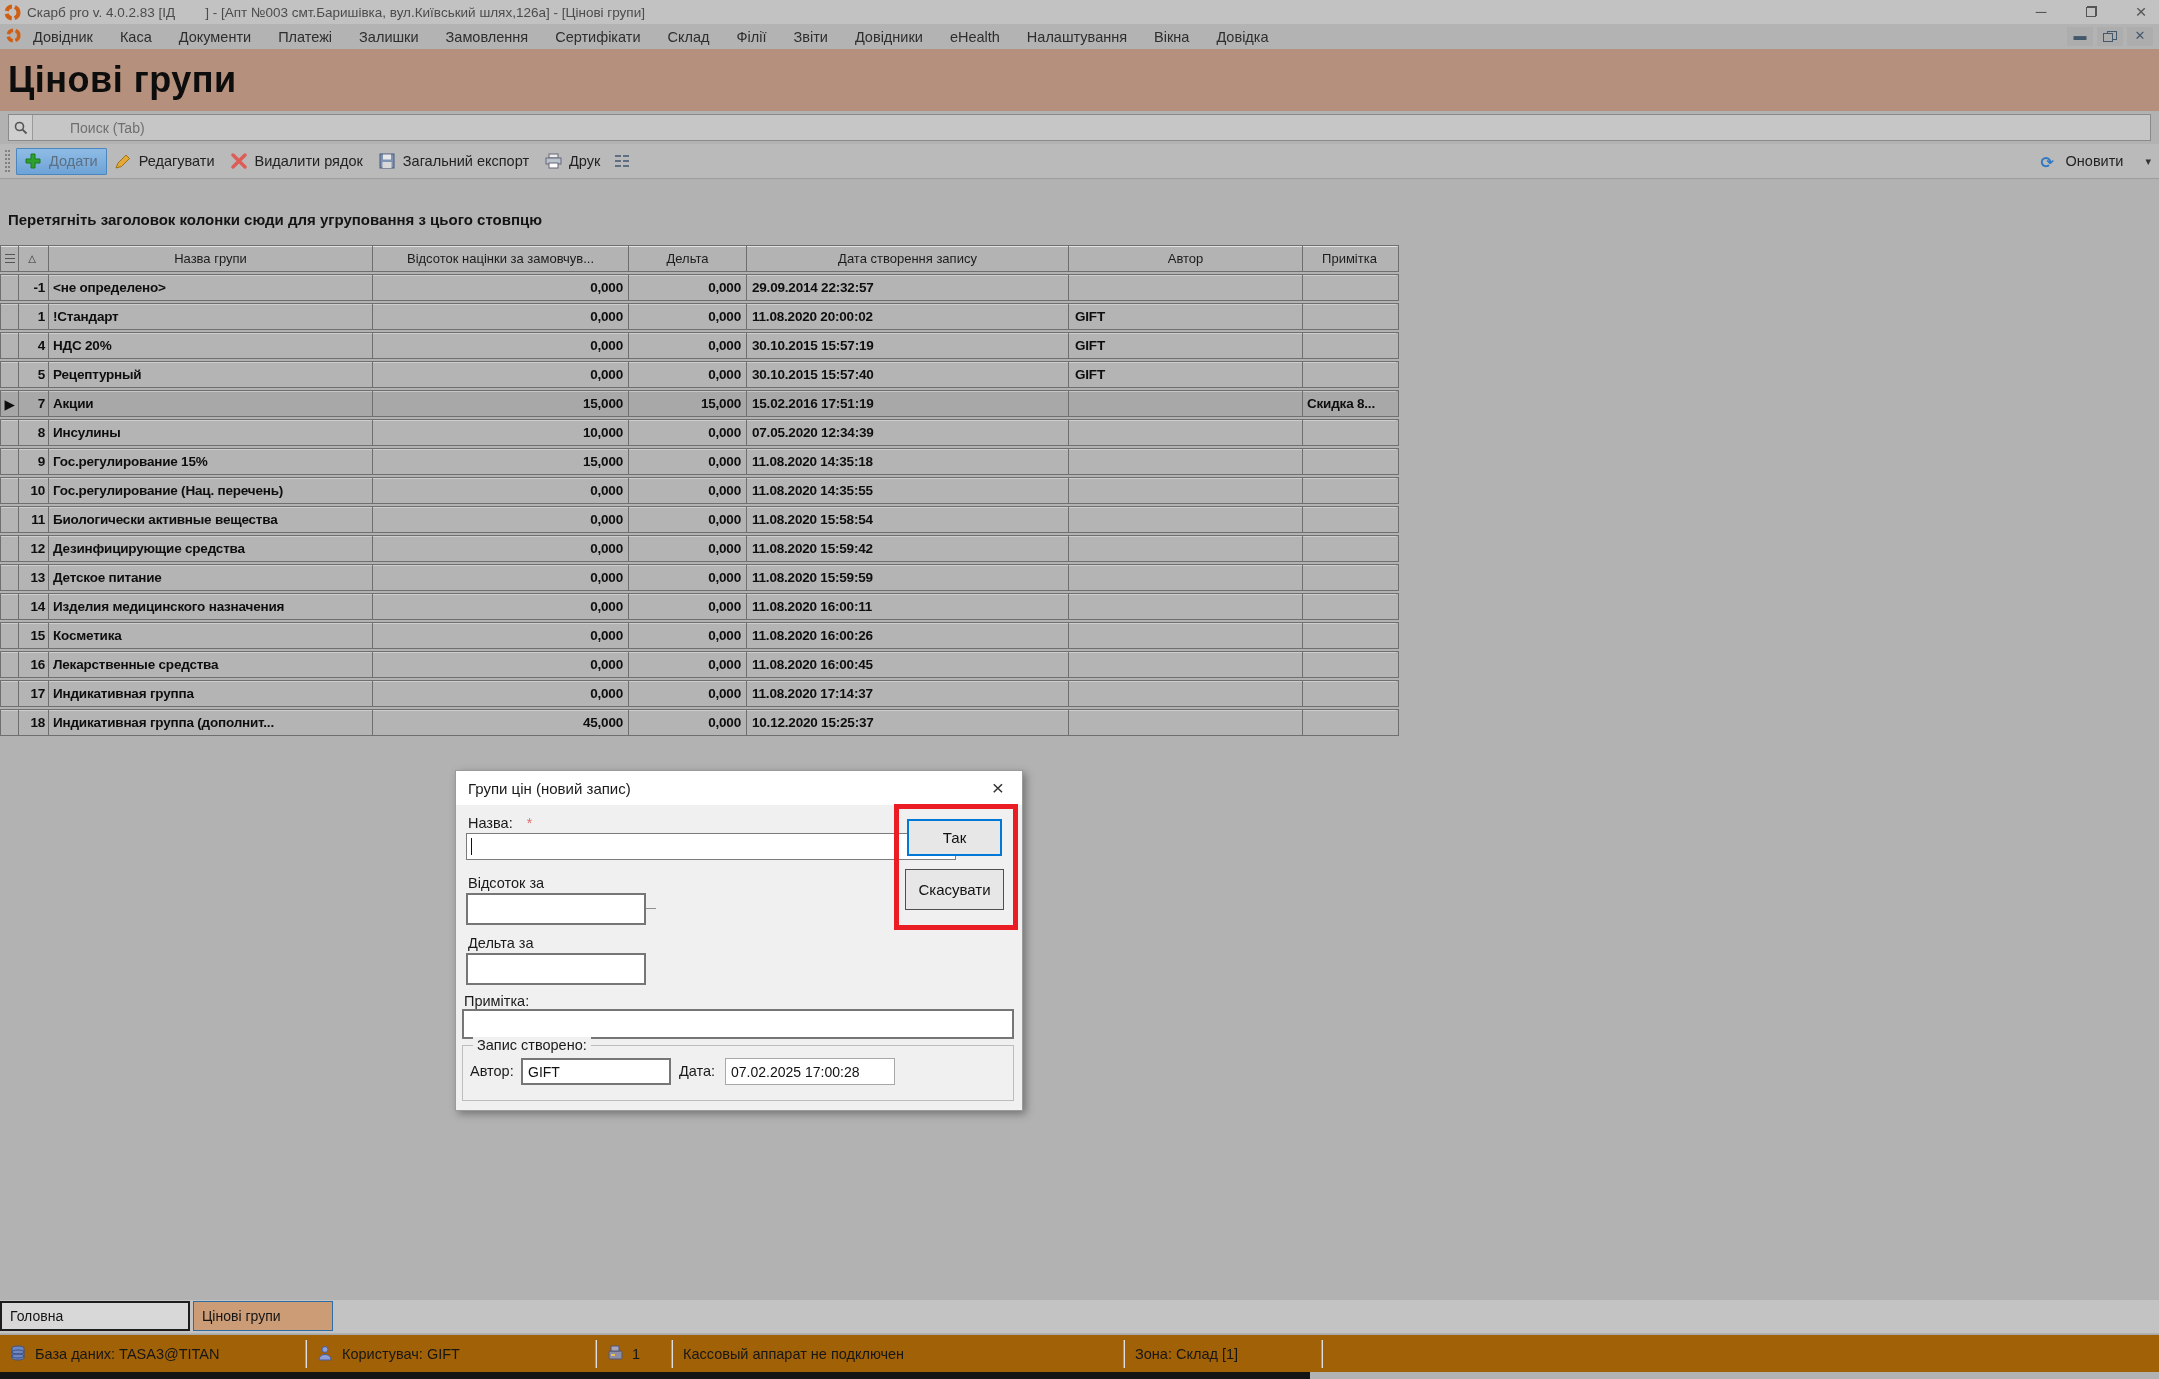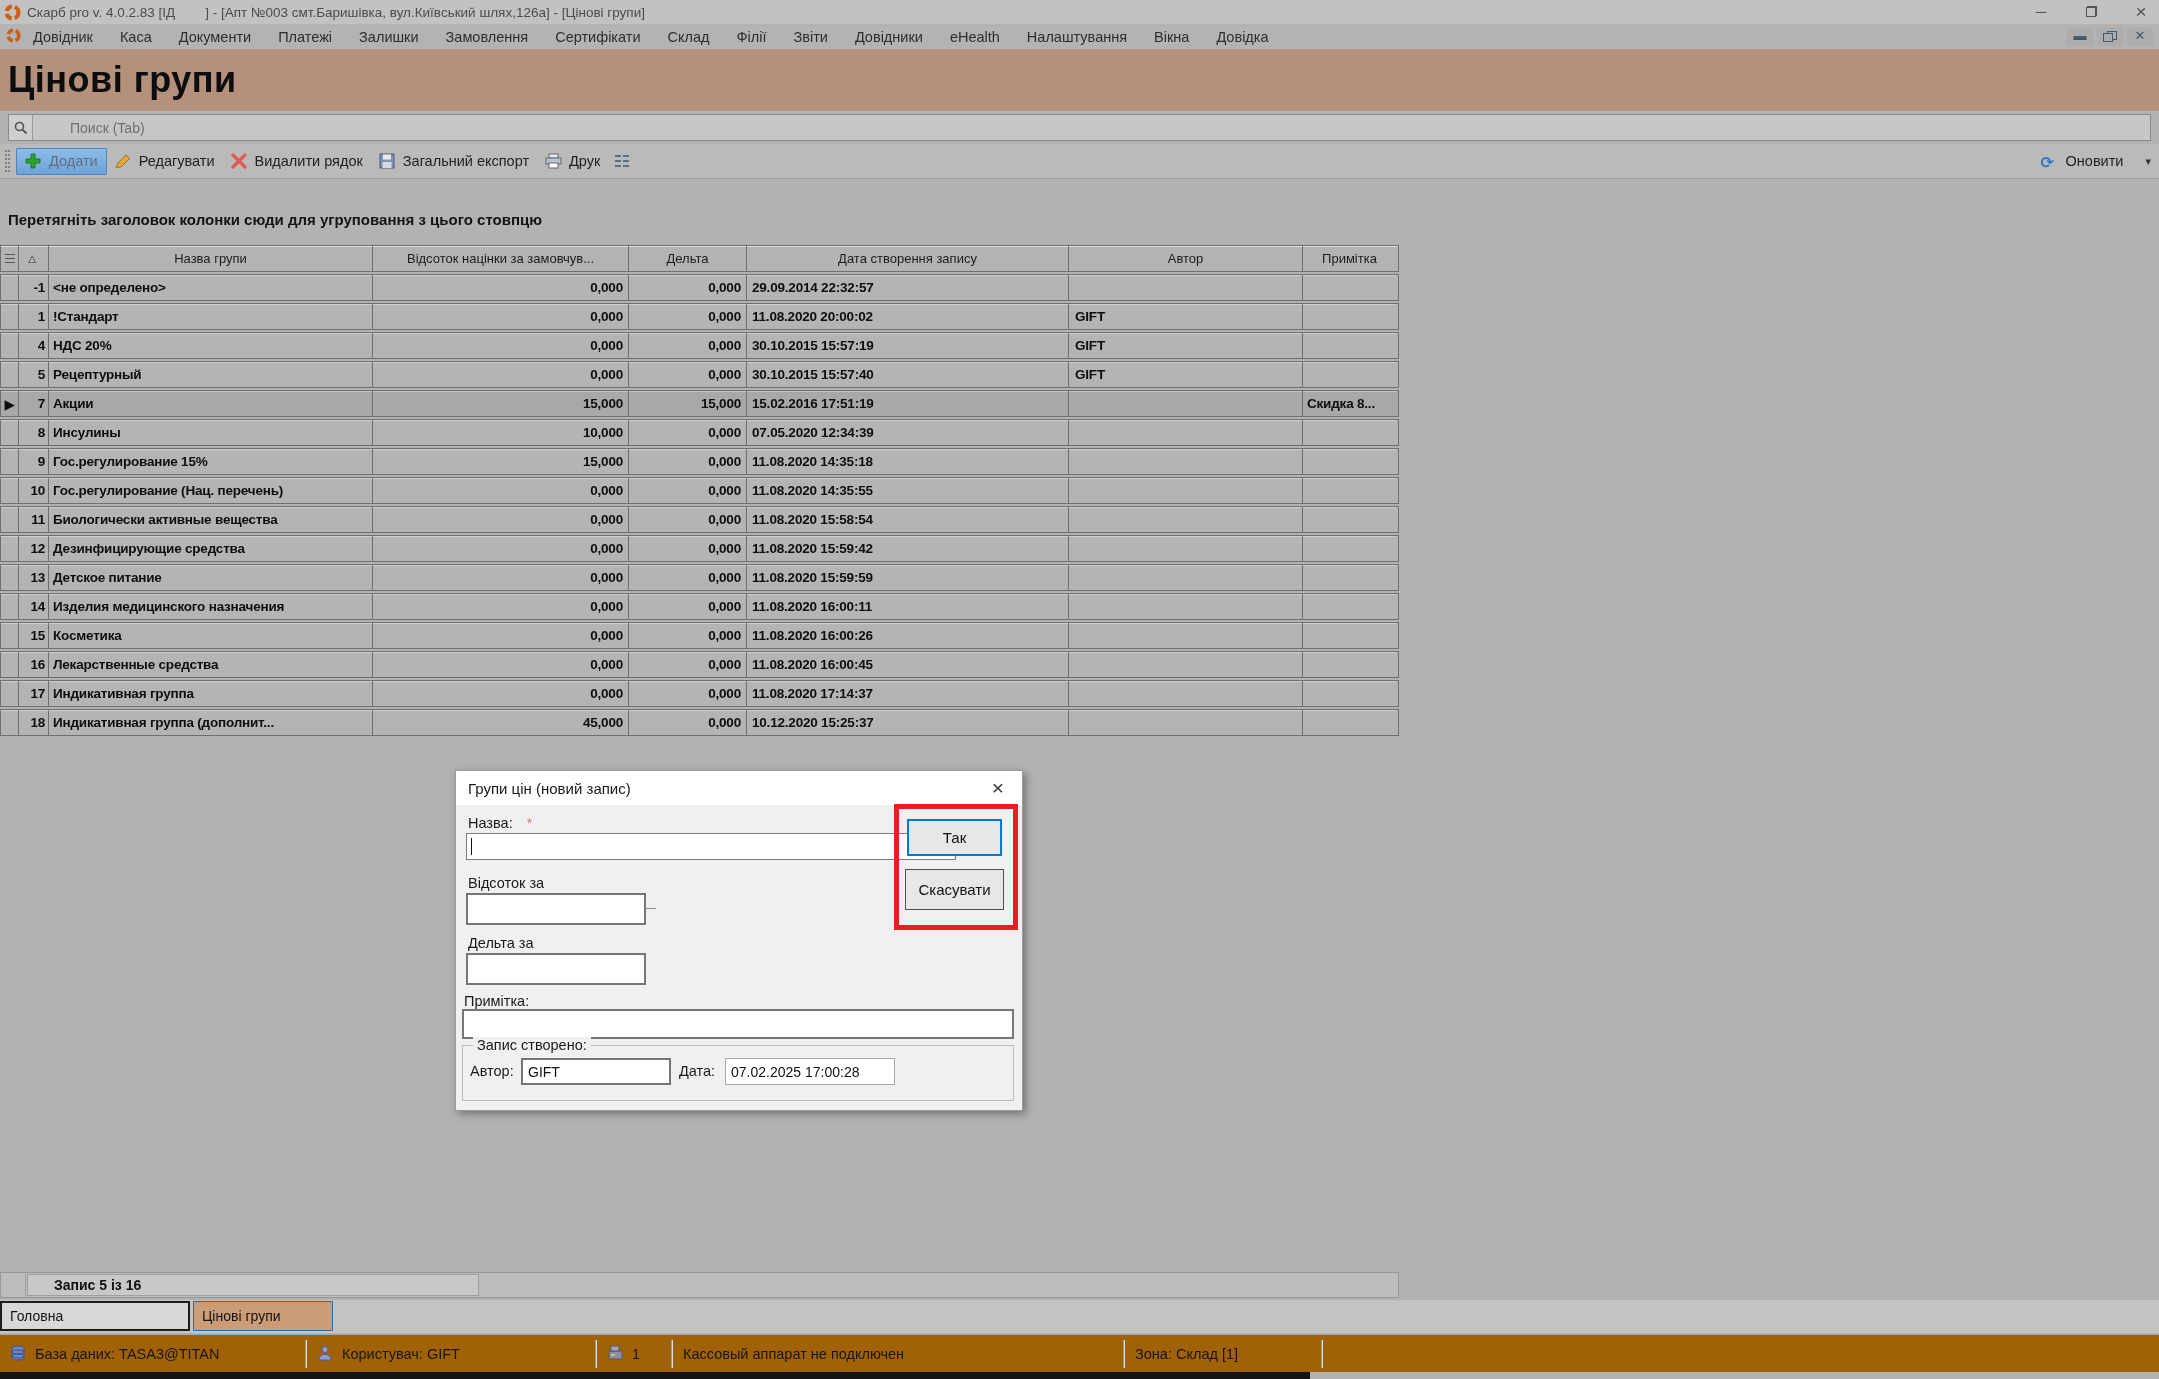--- a/index.html
+++ b/index.html
@@ -424,26 +424,20 @@
           <div class="cell c-name">Индикативная группа (дополнит...</div>
           <div class="cell c-pct">45,000</div>
           <div class="cell c-del">0,000</div>
           <div class="cell c-date">10.12.2020 15:25:37</div>
           <div class="cell c-auth"></div>
           <div class="cell c-note"></div>
         </div>
       </div>
   </div>
 
-  <div id="grid-footer">
-    <div class="left-strip"></div>
-    <div class="rec-box">
-      <span>Запис 5 із 16</span>
-    </div>
-  </div>
 
   <div id="tabs-row">
     <div class="wtab home">Головна</div>
     <div class="wtab active" style="background: rgb(203, 156, 118);">Цінові групи</div>
   </div>
 
   <div id="statusbar">
     <div class="sb-seg" style="width:305px;">
       <span class="icon16">
         <svg width="16" height="16" viewBox="0 0 16 16">

